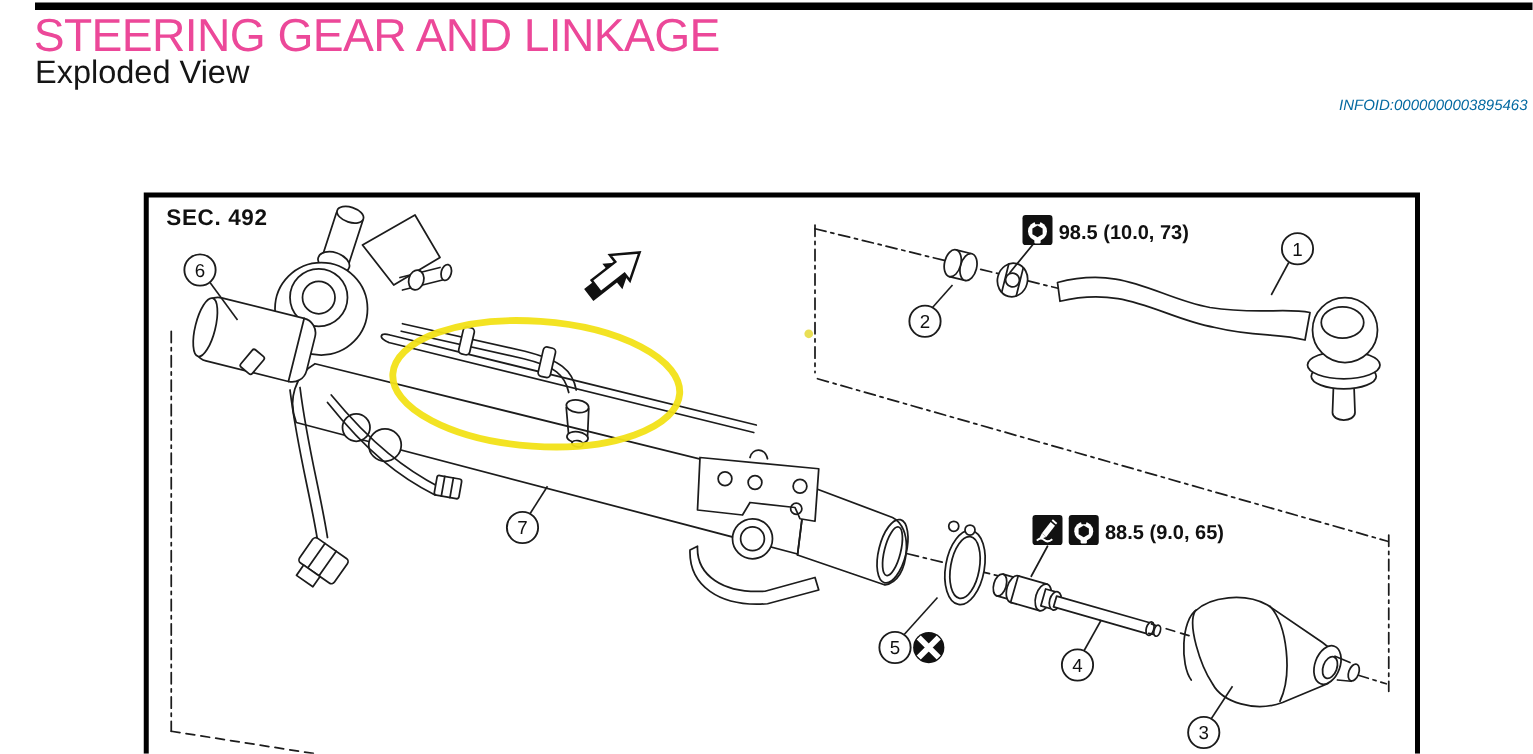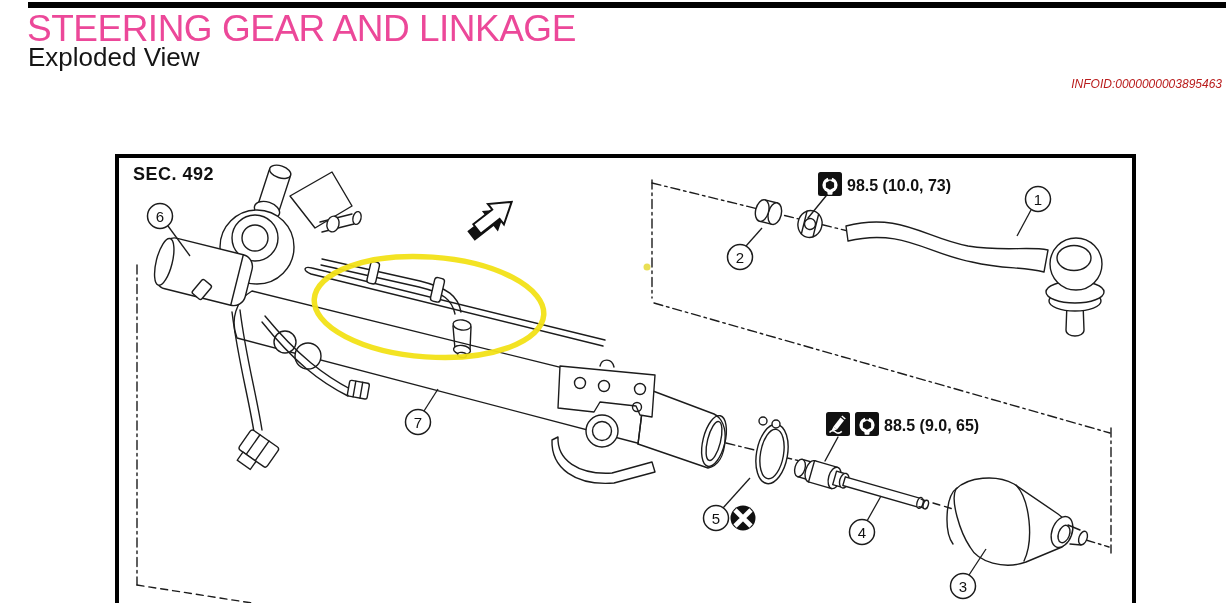--- a/index.html
+++ b/index.html
@@ -2,21 +2,21 @@
 <html><head>
 <meta charset="utf-8">
 <style>
   html,body{margin:0;padding:0;background:#fff;}
   body{position:relative;width:1226px;height:603px;overflow:hidden;
        font-family:"Liberation Sans",sans-serif;color:#111;}
   .topbar{position:absolute;left:28px;right:0;top:2px;height:6px;background:#000;}
   .page-title{position:absolute;left:27px;top:8px;font-size:37px;font-weight:400;
               letter-spacing:-0.5px;white-space:nowrap;color:#ec4899;}
   .subtitle{position:absolute;left:28px;top:42px;font-size:26px;font-weight:400;color:#151515;}
-  .infoid{position:absolute;right:4px;top:77px;font-size:12px;font-style:italic;color:#b91c1c;}
+  .infoid{position:absolute;right:4px;top:77px;font-size:12px;font-style:italic;color:#0369a1;}
   svg.fig{position:absolute;left:0;top:0;}
   svg .ln{fill:none;stroke:#1c1c1c;stroke-width:1.4;stroke-linecap:round;stroke-linejoin:round;}
   svg .lnf{fill:#fff;stroke:#1c1c1c;stroke-width:1.4;stroke-linejoin:round;}
   svg .dd{stroke-dasharray:9 4 2.5 4;}
   svg .ds{stroke-dasharray:7 5;}
   svg text{font-family:"Liberation Sans",sans-serif;fill:#111;}
   .sec-text{font-size:18px;font-weight:bold;letter-spacing:.5px;}
   .torque-text{font-size:16px;font-weight:bold;}
   .callout circle{fill:#fff;stroke:#1c1c1c;stroke-width:1.5;}
   .callout text{font-size:15px;text-anchor:middle;}

